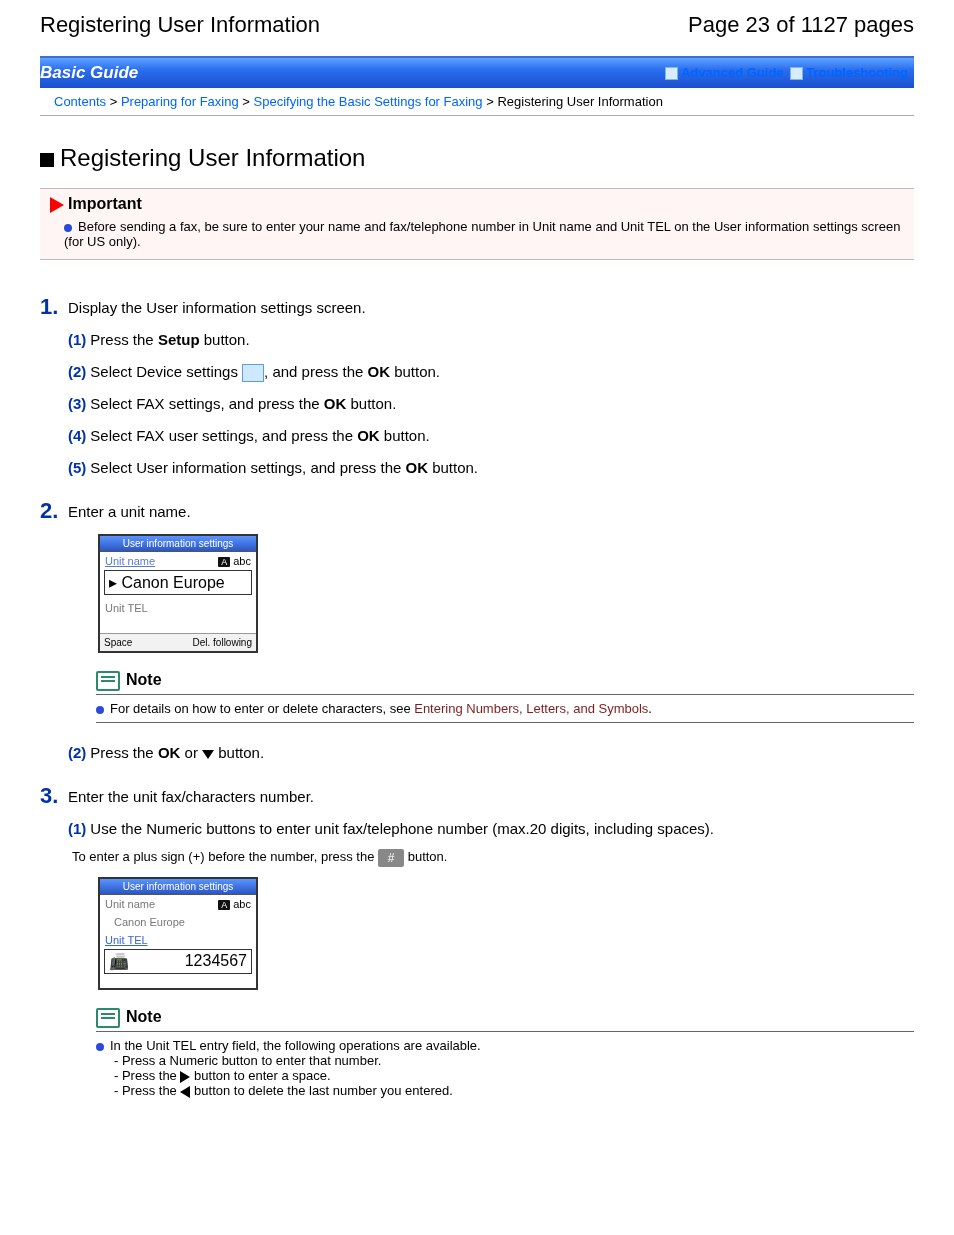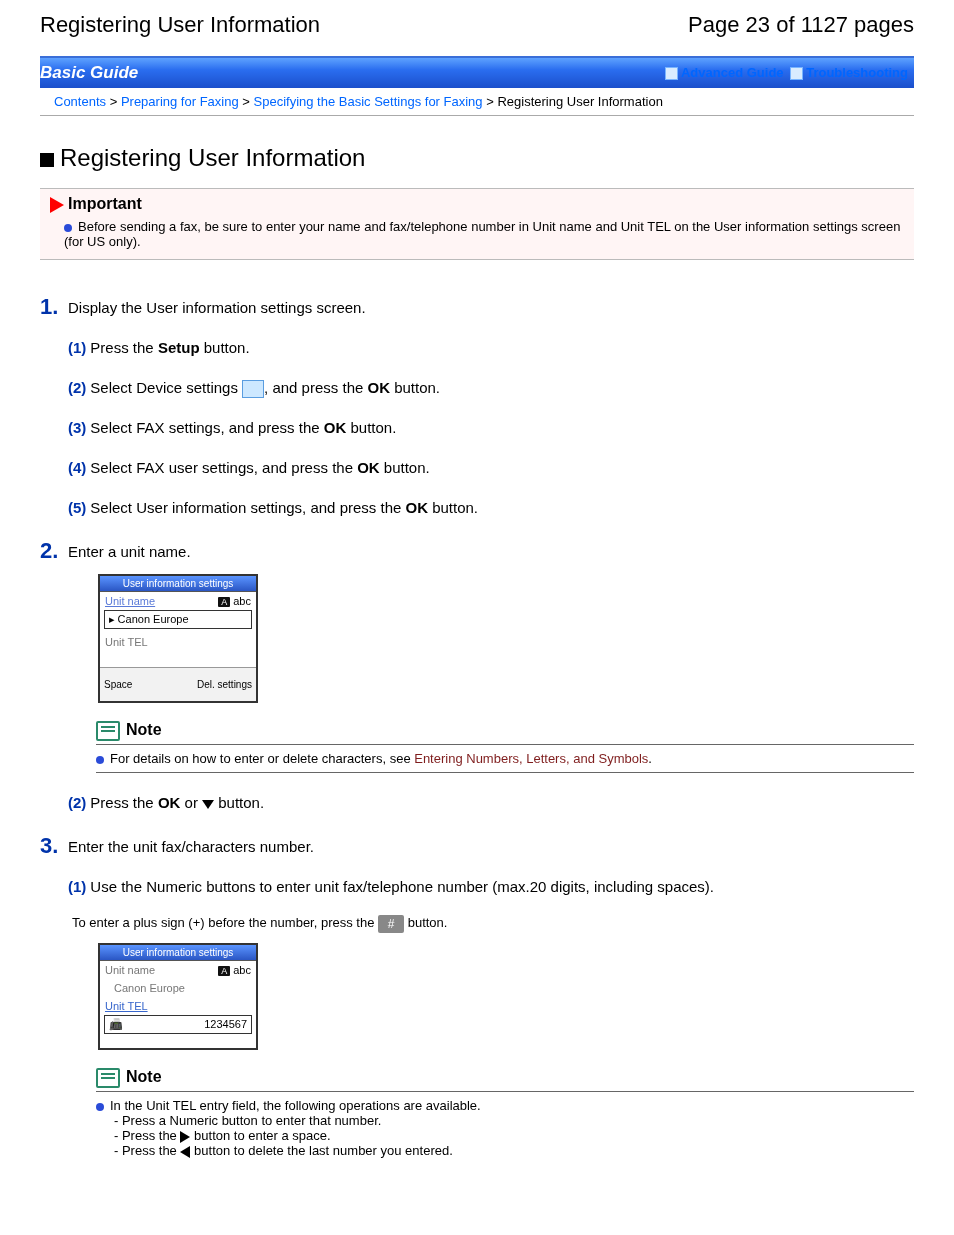--- a/index.html
+++ b/index.html
@@ -13,33 +13,33 @@
   h1{font-size:24px;font-weight:normal;margin:0 0 16px 0}
   h1 .bullet{display:inline-block;width:14px;height:14px;background:#000;margin-right:6px;vertical-align:middle}
   .important-box{border-top:1px solid #bbb;border-bottom:1px solid #bbb;background:#fff5f5;padding:6px 10px 10px 10px;margin-bottom:34px}
   .important-head{font-weight:bold;font-size:16px}
   .tri-red{display:inline-block;width:0;height:0;border-top:8px solid transparent;border-bottom:8px solid transparent;border-left:14px solid #ff0000;vertical-align:middle;margin-right:4px}
   .dot{display:inline-block;width:8px;height:8px;border-radius:50%;background:#2a4bd8;margin-right:6px;vertical-align:middle}
   .step{display:flex;margin-bottom:6px}
   .step-num{color:#0033aa;font-weight:bold;font-size:22px;width:28px;flex:none}
   .step-body{padding-top:5px;flex:1}
   .sub{margin-left:28px;margin-top:6px}
-  .sub-row{margin:16px 0;line-height:1.6}
+  .sub-row{margin:8px 0;line-height:1.6}
   .sub-n{color:#0033aa;font-weight:bold;margin-right:4px}
   .btn-inline{display:inline-block;width:20px;height:16px;background:#cde8ff;border:1px solid #5a9de0;vertical-align:middle}
   .btn-hash{display:inline-block;width:26px;height:18px;background:#888;color:#fff;font-size:12px;text-align:center;line-height:18px;border-radius:2px;vertical-align:middle}
   .ok{font-weight:bold}
   .lcd{width:156px;border:2px solid #333;font-size:11px;margin:10px 0 18px 30px;background:#fff}
   .lcd .lcd-title{background:linear-gradient(#5a94ff,#2a56c4);color:#fff;text-align:center;font-size:10px;padding:2px;border-bottom:1px solid #555}
   .lcd .row{padding:3px 5px;display:flex;justify-content:space-between;align-items:center}
   .lcd .hl{color:#5a7ad8;text-decoration:underline}
   .lcd .hl2{color:#3766cc;text-decoration:underline}
   .lcd .dim{color:#777}
-  .lcd .field{border:1px solid #333;margin:0 4px 4px 4px;padding:2px 4px;font-size:11px;display:flex;justify-content:space-between}
-  .lcd .foot{display:flex;justify-content:space-between;font-size:10px;padding:11px 4px;border-top:1px solid #999;background:#f2f2f2}
+  .lcd .field{border:1px solid #333;margin:0 4px 4px 4px;padding:2px 4px;font-size:16px;display:flex;justify-content:space-between}
+  .lcd .foot{display:flex;justify-content:space-between;font-size:10px;padding:3px 4px;border-top:1px solid #999;background:#f2f2f2}
   .lcd .mode{display:inline-block;background:#111;color:#fff;font-size:9px;padding:0 3px;border-radius:1px}
   .note-block{margin:8px 0 18px 28px}
   .note-head{font-weight:bold;font-size:16px;border-bottom:1px solid #666;padding-bottom:3px}
   .note-icon{display:inline-block;width:20px;height:16px;border:2px solid #2a8a6a;border-radius:2px;vertical-align:middle;margin-right:6px;position:relative}
   .note-icon::before{content:"";position:absolute;left:3px;top:3px;right:3px;height:2px;background:#2a8a6a;box-shadow:0 4px 0 #2a8a6a}
   .note-body{font-size:13px;padding:6px 0;border-bottom:1px solid #666}
   a.intext{color:#7f1d1d;text-decoration:none}
   .play{display:inline-block;width:0;height:0;border-top:6px solid transparent;border-bottom:6px solid transparent;border-left:10px solid #000;vertical-align:middle}
   .rew{display:inline-block;width:0;height:0;border-top:6px solid transparent;border-bottom:6px solid transparent;border-right:10px solid #000;vertical-align:middle}
   .darr{display:inline-block;width:0;height:0;border-left:6px solid transparent;border-right:6px solid transparent;border-top:9px solid #000;vertical-align:middle}
@@ -104,21 +104,21 @@
       </div>
     <div class="field">
         <span>▸ <span>Canon Europe</span></span>
       </div>
     <div class="row">
         <span class="dim">Unit TEL</span>
       </div>
     <div style="height:16px"></div>
     <div class="foot">
         <span>Space</span>
-        <span>Del. settings</span>
+        <span>Del. following</span>
       </div>
   </div>
 
   <div class="note-block">
     <div class="note-head"><span class="note-icon"></span><span>Note</span></div>
     <div class="note-body"><span class="dot"></span><span>For details on how to enter or delete characters, see </span><a class="intext" href="#">Entering Numbers, Letters, and Symbols</a><span>.</span></div>
   </div>
 
   <div class="sub-row"><span class="sub-n">(2)</span><span>Press the </span><span class="ok">OK</span><span> or </span><span class="darr"></span><span> button.</span></div>
 </div>

